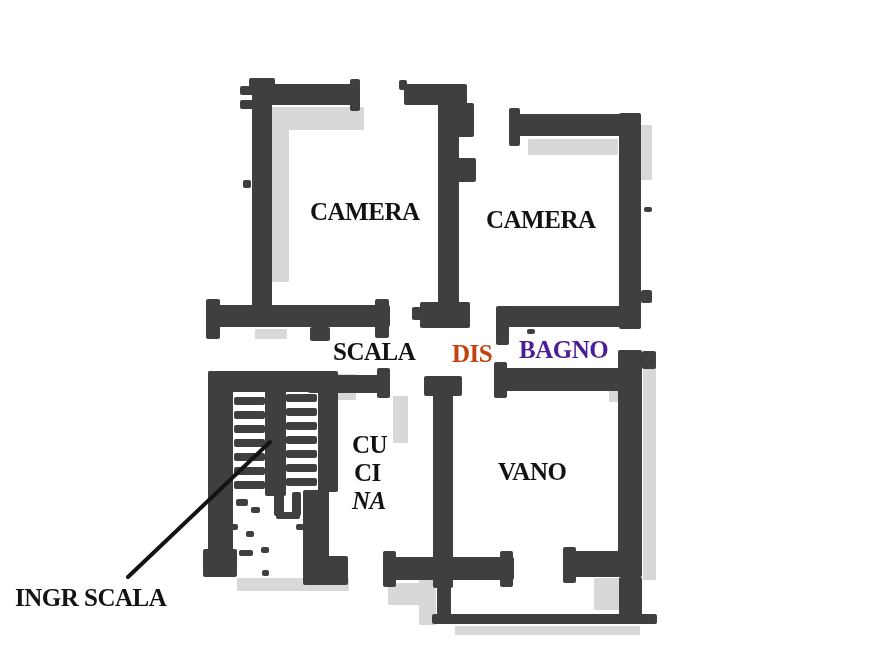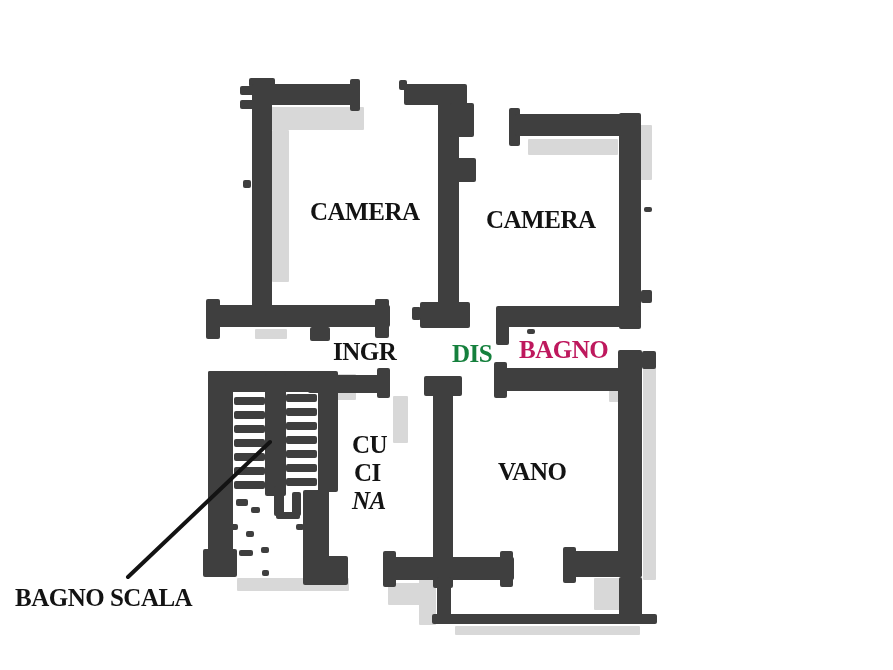--- a/index.html
+++ b/index.html
@@ -33,28 +33,28 @@
 <body>
 
 <div class="plan" style="background: rgb(255, 255, 255);">
 
   <svg class="arrow-svg" viewBox="0 0 893 670">
     <line x1="128" y1="577" x2="270" y2="442" stroke="#131313" stroke-width="4" stroke-linecap="round"></line>
   </svg>
 
   <span class="lbl" style="left: 310px; top: 199px; font-size: 25px; color: rgb(19, 19, 19);">CAMERA</span>
   <span class="lbl" style="left: 486px; top: 207px; font-size: 25px; color: rgb(19, 19, 19);">CAMERA</span>
-  <span class="lbl" style="left: 333px; top: 339px; font-size: 25px; color: rgb(19, 19, 19);">INGR</span>
-  <span class="lbl" style="left: 452px; top: 341px; font-size: 25px; color: #15803d;">DIS</span>
-  <span class="lbl" style="left: 519px; top: 337px; font-size: 25px; color: #be185d;">BAGNO</span>
+  <span class="lbl" style="left: 333px; top: 339px; font-size: 25px; color: rgb(19, 19, 19);">SCALA</span>
+  <span class="lbl" style="left: 452px; top: 341px; font-size: 25px; color: #c2410c;">DIS</span>
+  <span class="lbl" style="left: 519px; top: 337px; font-size: 25px; color: #4c1d95;">BAGNO</span>
   <span class="lbl" style="left: 352px; top: 432px; font-size: 25px; color: rgb(19, 19, 19);">CU</span>
   <span class="lbl" style="left: 354px; top: 460px; font-size: 25px; color: rgb(19, 19, 19);">CI</span>
   <span class="lbl" style="left: 352px; top: 488px; font-size: 25px; color: rgb(19, 19, 19); font-style: italic;">NA</span>
   <span class="lbl" style="left: 498px; top: 459px; font-size: 25px; color: rgb(19, 19, 19);">VANO</span>
-  <span class="lbl" style="left: 15px; top: 585px; font-size: 25px; color: rgb(19, 19, 19);">BAGNO SCALA</span>
+  <span class="lbl" style="left: 15px; top: 585px; font-size: 25px; color: rgb(19, 19, 19);">INGR SCALA</span>
 
 <div class="rect ghost" style="left: 266px; top: 107px; width: 98px; height: 23px; background: rgb(216, 216, 216);"></div>
     <div class="rect ghost" style="left: 272px; top: 130px; width: 17px; height: 152px; background: rgb(216, 216, 216);"></div>
     <div class="rect ghost" style="left: 528px; top: 139px; width: 90px; height: 16px; background: rgb(216, 216, 216);"></div>
     <div class="rect ghost" style="left: 638px; top: 125px; width: 14px; height: 55px; background: rgb(216, 216, 216);"></div>
     <div class="rect ghost" style="left: 643px; top: 355px; width: 13px; height: 225px; background: rgb(216, 216, 216);"></div>
     <div class="rect ghost" style="left: 388px; top: 583px; width: 47px; height: 22px; background: rgb(216, 216, 216);"></div>
     <div class="rect ghost" style="left: 332px; top: 374px; width: 24px; height: 26px; background: rgb(216, 216, 216);"></div>
     <div class="rect ghost" style="left: 393px; top: 396px; width: 15px; height: 47px; background: rgb(216, 216, 216);"></div>
     <div class="rect ghost" style="left: 419px; top: 557px; width: 17px; height: 68px; background: rgb(216, 216, 216);"></div>

